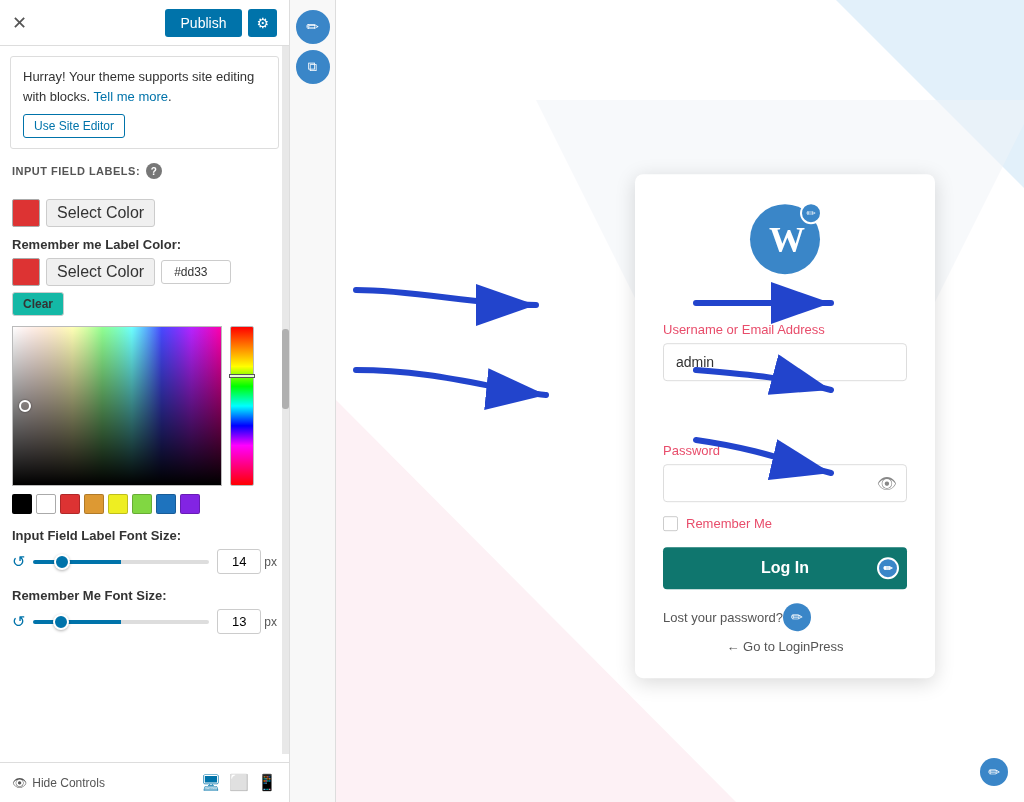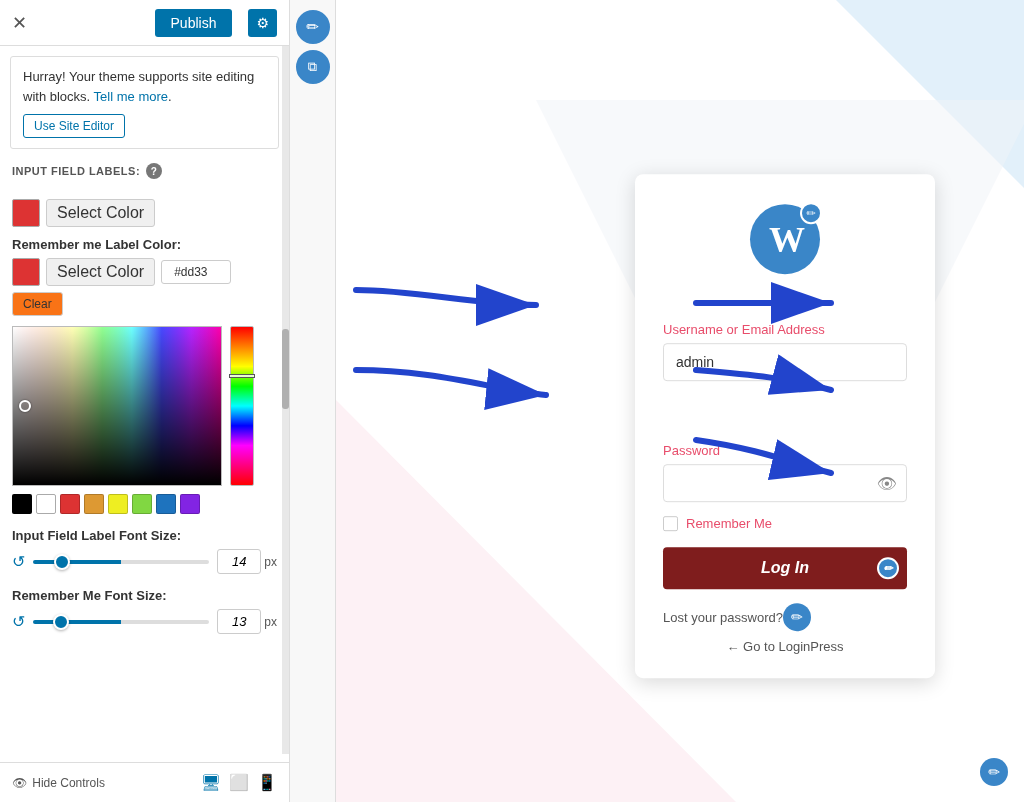--- a/index.html
+++ b/index.html
@@ -23,21 +23,21 @@
       border-bottom: 1px solid #ddd;
       padding: 8px 12px;
       display: flex;
       align-items: center;
       justify-content: space-between;
       min-height: 46px;
     }
     .close-btn {
       background: none; border: none; cursor: pointer; font-size: 18px; color: #555; padding: 0;
     }
-    .top-bar-right { display: flex; align-items: center; gap: 16px; }
+    .top-bar-right { display: flex; align-items: center; gap: 6px; }
     .publish-btn {
       background: #0073aa;
       color: #fff;
       border: none;
       border-radius: 3px;
       padding: 6px 16px;
       font-size: 14px;
       cursor: pointer;
       font-weight: 500;
     }
@@ -132,27 +132,28 @@
     }
     .hex-input {
       border: 1px solid #ccc;
       border-radius: 3px;
       padding: 4px 12px;
       font-size: 12px;
       width: 70px;
       color: #333;
     }
     .clear-btn {
-      background: #f97316;
+      background: #14b8a6;
       border: 1px solid #ccc;
       border-radius: 3px;
       padding: 4px 10px;
       font-size: 12px;
       cursor: pointer;
       color: #333;
+      font-weight: bold;
     }
 
     
     .color-picker-wrap {
       margin-bottom: 14px;
     }
 
     .hue-strip {
       width: 24px;
       height: 160px;
@@ -215,21 +216,20 @@
       cursor: pointer;
     }
     .px-input-wrap { display: flex; align-items: center; gap: 3px; }
     .px-input {
       width: 44px;
       border: 1px solid #ccc;
       border-radius: 3px;
       padding: 4px 6px;
       font-size: 13px;
       text-align: center;
-      font-style: italic;
     }
     .px-label { font-size: 12px; color: #555; }
 
     
     .panel-bottom {
       border-top: 1px solid #ddd;
       padding: 10px 12px;
       display: flex;
       align-items: center;
       justify-content: space-between;
@@ -320,31 +320,30 @@
       width: 15px; height: 15px;
       border: 1px solid #ccc;
       border-radius: 2px;
       cursor: pointer;
       flex-shrink: 0;
     }
     .remember-label { font-size: 13px; color: #e84d6b; }
 
     .login-btn {
       width: 100%;
-      background: #7f1d1d;
+      background: #0f766e;
       color: #fff;
       border: none;
       border-radius: 4px;
       padding: 12px;
       font-size: 16px;
       font-weight: 600;
       cursor: pointer;
       position: relative;
       margin-bottom: 14px;
-      font-style: italic;
     }
     .login-btn-edit {
       position: absolute;
       right: 8px; top: 50%;
       transform: translateY(-50%);
       width: 22px; height: 22px;
       border-radius: 50%;
       background: #3a86c8;
       border: 2px solid #fff;
       display: flex; align-items: center; justify-content: center;

